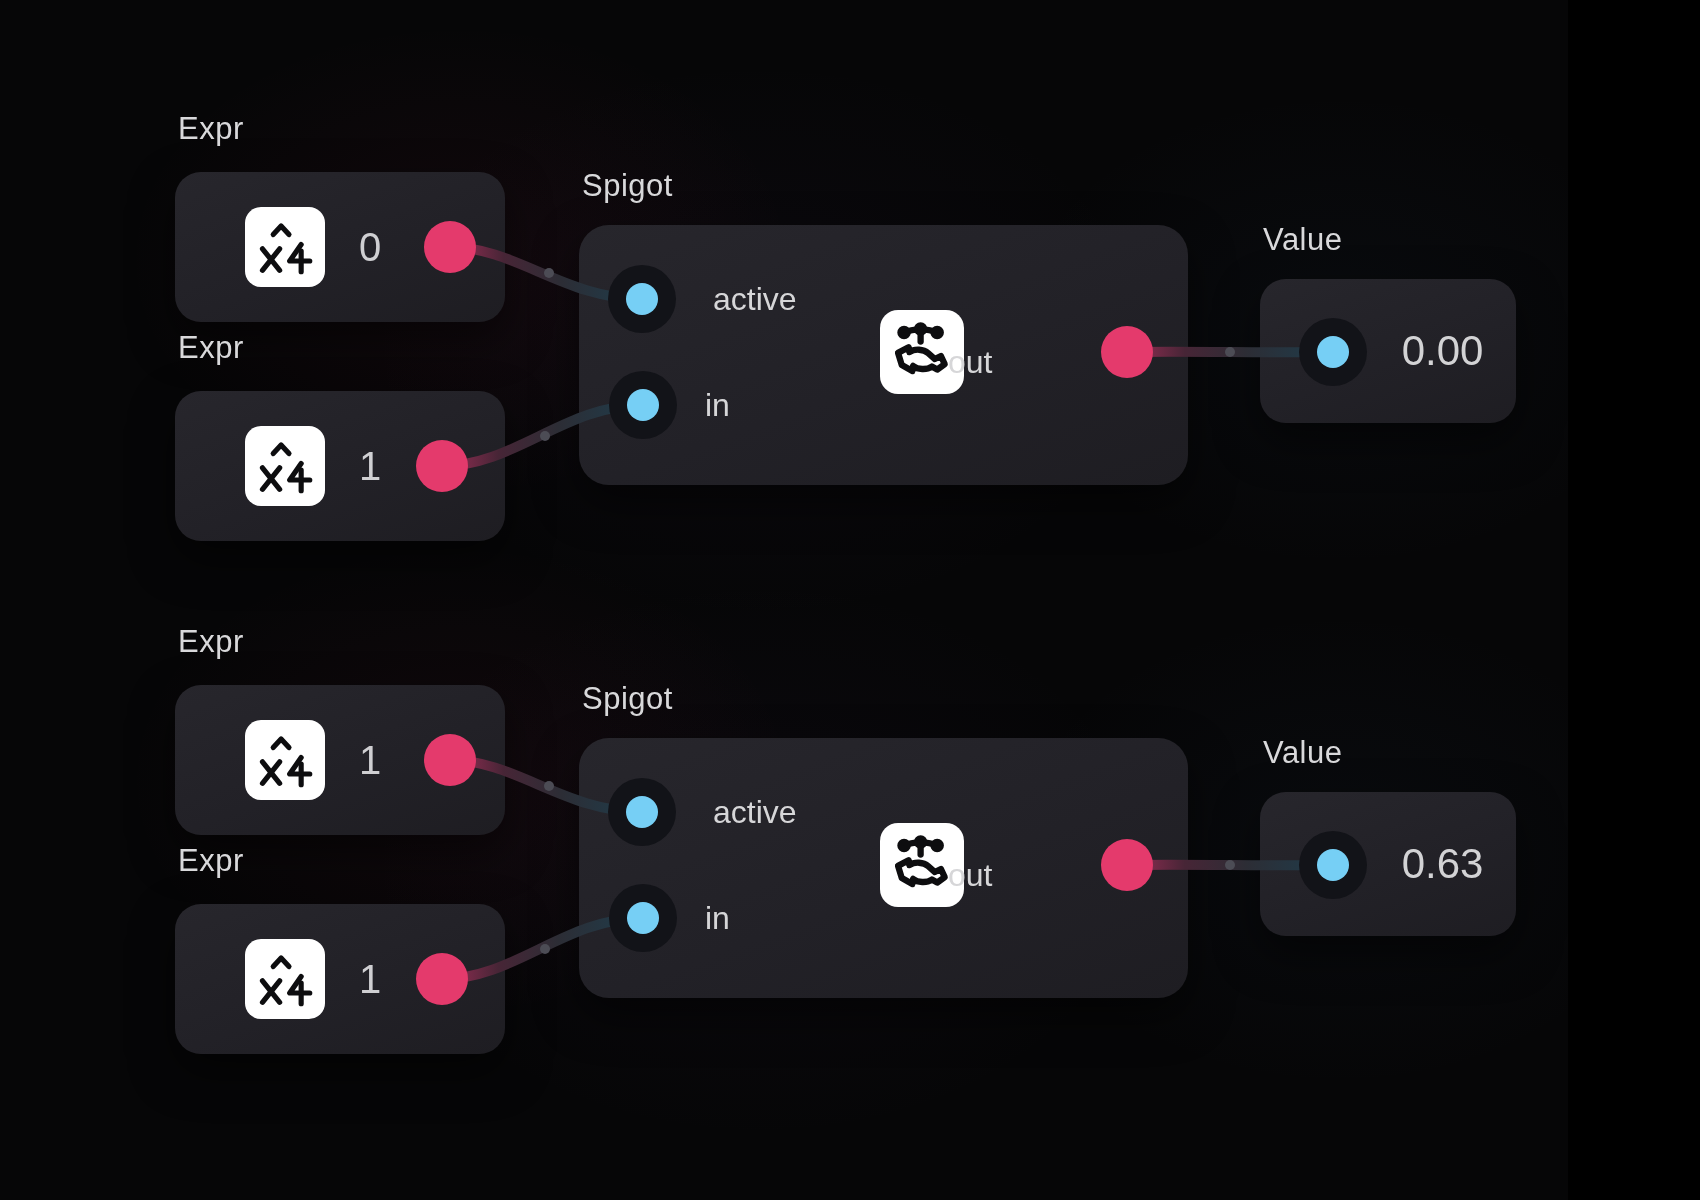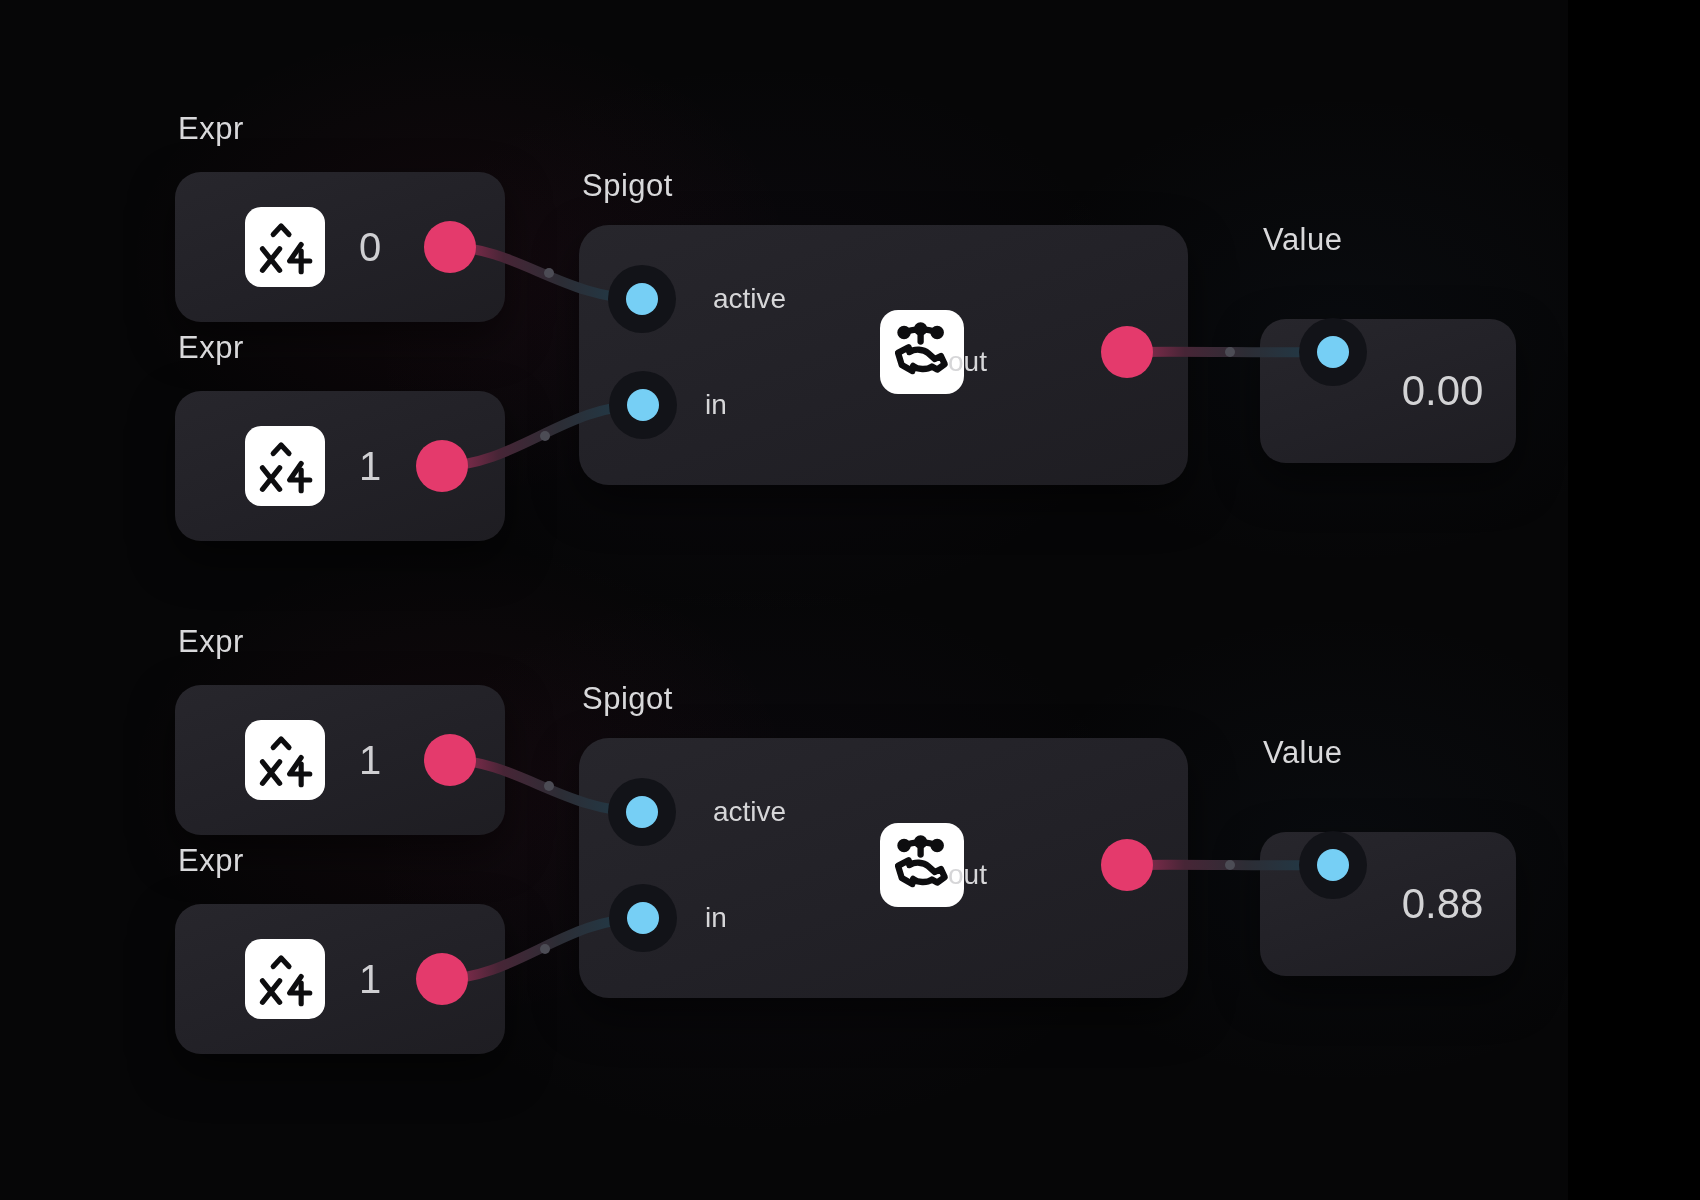--- a/index.html
+++ b/index.html
@@ -31,37 +31,37 @@
     padding-left:3px;height:42px;line-height:42px;
     font-size:31px;color:var(--label-text,#d9d9db);letter-spacing:0.5px;
   }
   .card{
     position:absolute;left:0;top:60px;border-radius:26px;
     background:linear-gradient(160deg,#27262c 0%, #222127 55%, #1e1d22 100%);
     box-shadow:0 18px 44px rgba(0,0,0,0.5);
   }
   .expr .card{width:330px;height:150px;top:64px;}
   .spigot .card{width:609px;height:260px;border-radius:30px;}
-  .value .card{width:256px;height:144px;margin-top:40px;}
+  .value .card{width:256px;height:144px;}
 
   .icon-box{
     position:absolute;background:var(--icon-box-background,#fff);
     border-radius:16px;display:flex;align-items:center;justify-content:center;
   }
   .expr .icon-box{left:70px;top:35px;width:80px;height:80px;}
   .spigot .icon-box{left:301px;top:85px;width:84px;height:84px;border-radius:18px;}
   .icon-box svg{width:86%;height:86%;}
 
   .expr-value{
     position:absolute;left:150px;top:0;width:90px;height:150px;
     display:flex;align-items:center;justify-content:center;
     font-size:40px;color:var(--value-text,#cfcfd2);
   }
   .port-label{
-    position:absolute;font-size:28px;color:#d6d6d8;height:64px;line-height:64px;
+    position:absolute;font-size:32px;color:#d6d6d8;height:64px;line-height:64px;
   }
   .lbl-active{left:134px;top:42px;}
   .lbl-in{left:126px;top:148px;}
   .lbl-out{left:369px;top:105px;}
   .value-text{
     position:absolute;left:110px;top:0;width:145px;height:144px;
     display:flex;align-items:center;justify-content:center;
     font-size:42px;color:#d3d3d5;
   }
 
@@ -186,21 +186,21 @@
               <use href="#icon-faucet"></use>
             </svg>
           </div>
         <div class="port-label lbl-out">out</div>
       </div>
     </div>
 
     <div class="node value" style="left:1260px;top:219px">
       <div class="node-title">Value</div>
       <div class="card">
-        <div class="value-text">0.88</div>
+        <div class="value-text">0.63</div>
       </div>
     </div>
   </div>
 
   <svg class="wires" width="1700" height="1200" viewBox="0 0 1700 1200">
     <defs>
       <linearGradient id="wireGrad" x1="0" y1="0" x2="1" y2="0">
         <stop offset="0" stop-color="#9c2e56"></stop>
         <stop offset="0.28" stop-color="#472536"></stop>
         <stop offset="0.58" stop-color="#2c2d35"></stop>

